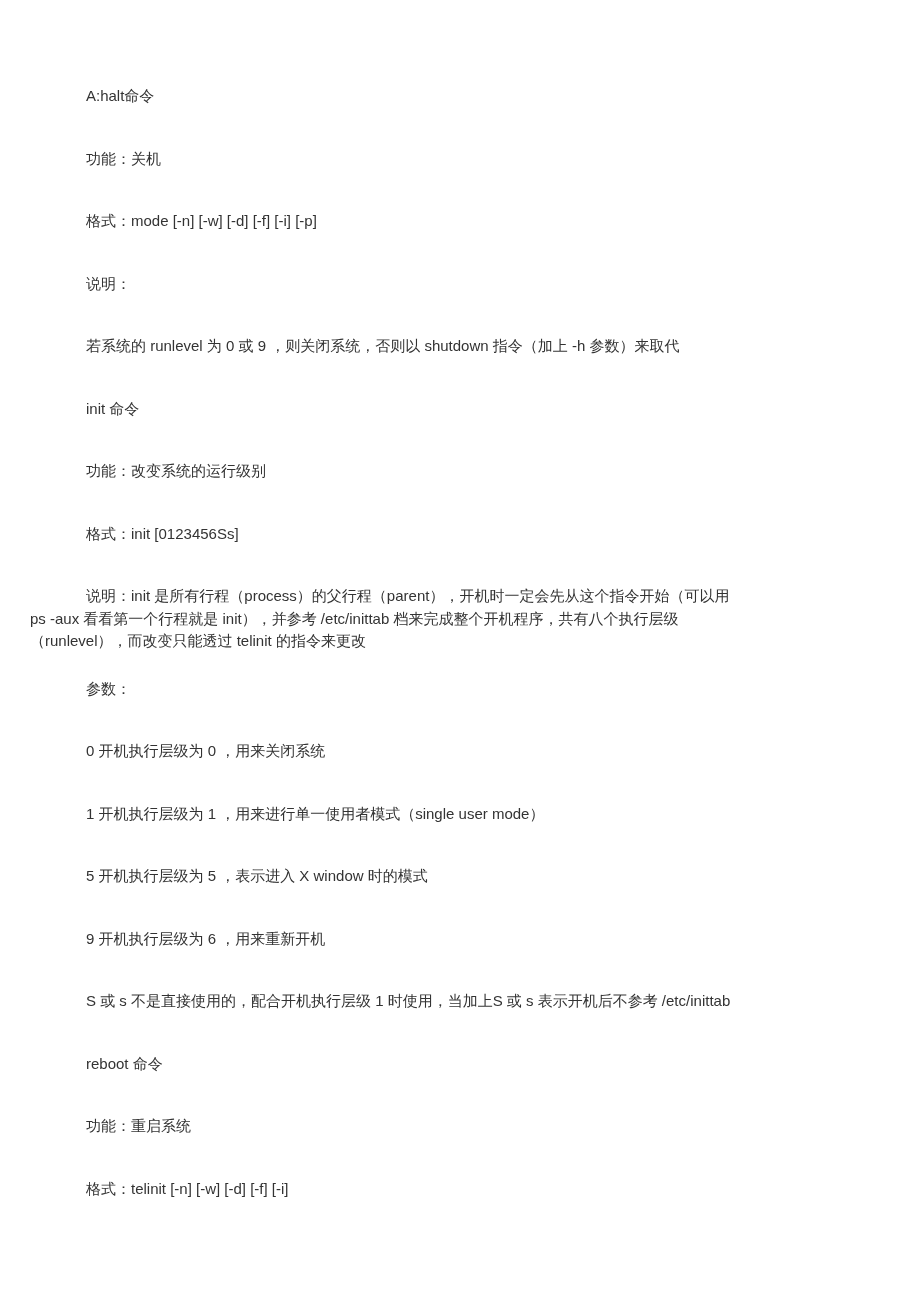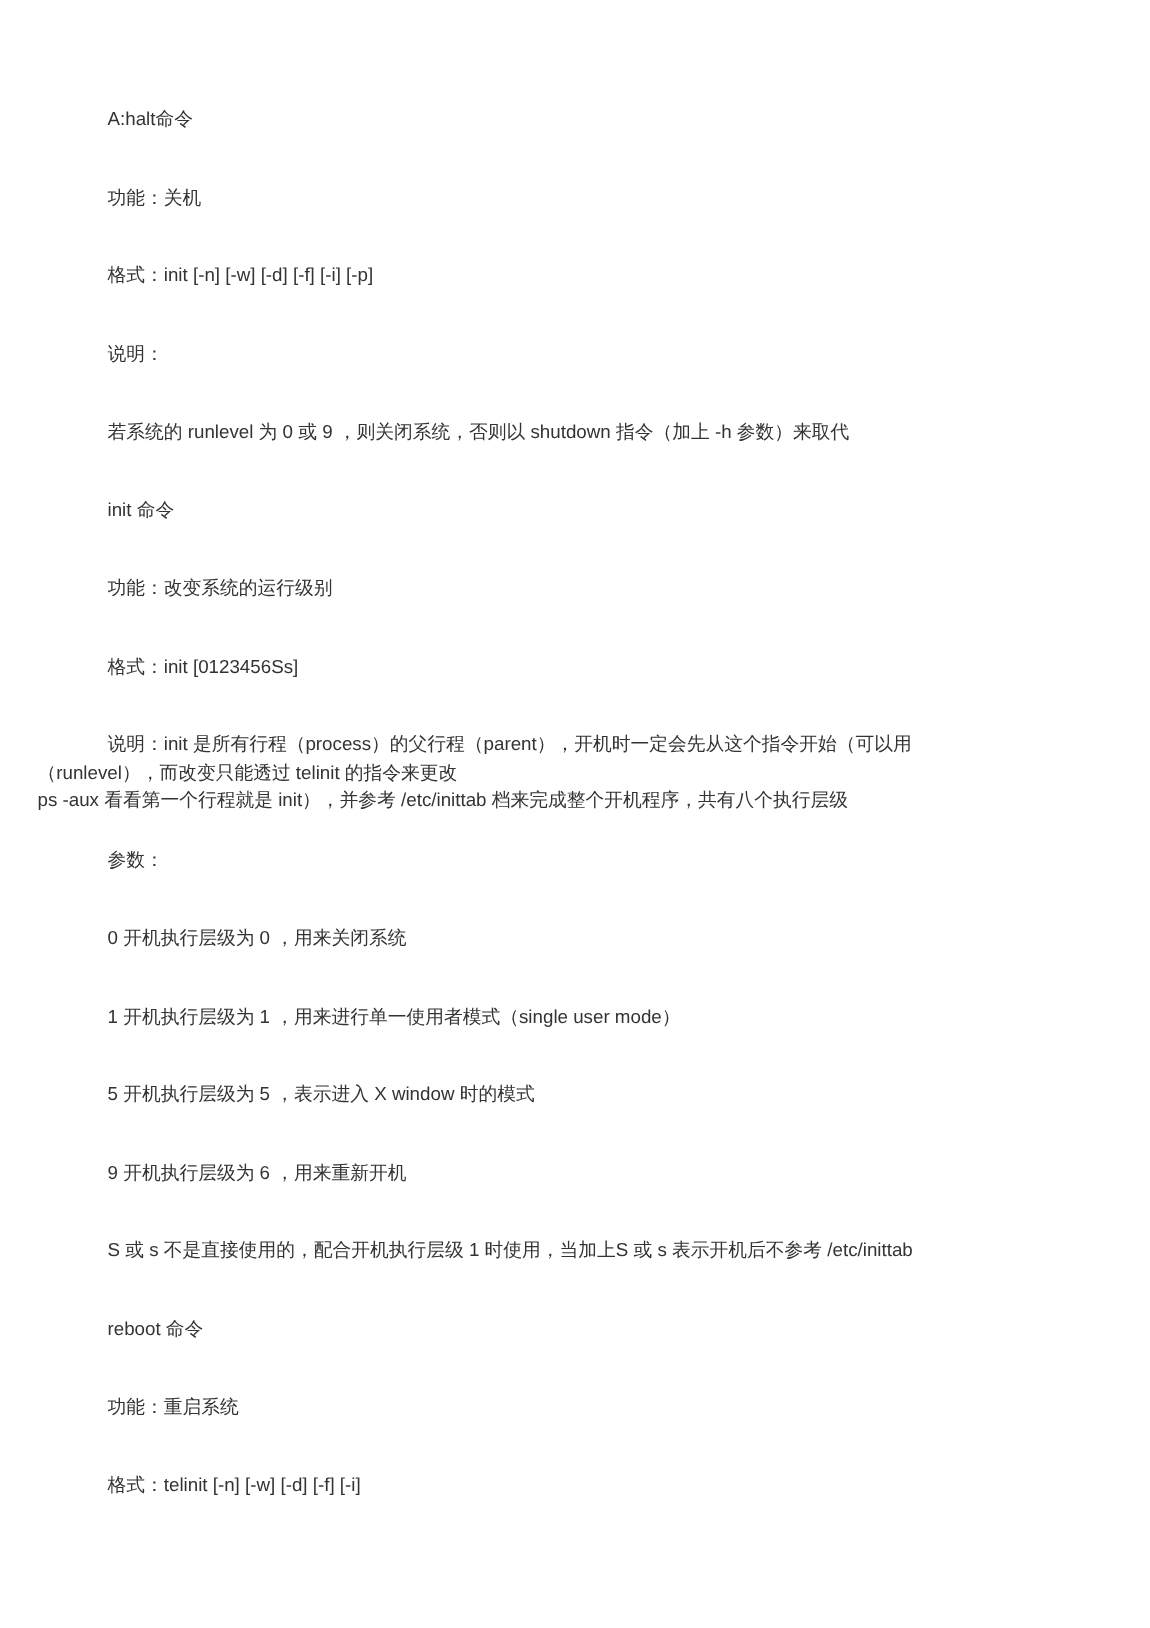--- a/index.html
+++ b/index.html
@@ -22,36 +22,36 @@
       padding-left: 56px;
     }
   </style>
 </head>
 <body>
 
 <div class="paragraph">A:halt命令</div>
 
 <div class="paragraph">功能：关机</div>
 
-<div class="paragraph">格式：init [-n] [-w] [-d] [-f] [-i] [-p]</div>
+<div class="paragraph">格式：mode [-n] [-w] [-d] [-f] [-i] [-p]</div>
 
 <div class="paragraph">说明：</div>
 
 <div class="paragraph">若系统的 runlevel 为 0 或 9 ，则关闭系统，否则以 shutdown 指令（加上 -h 参数）来取代</div>
 
 <div class="paragraph">init 命令</div>
 
 <div class="paragraph">功能：改变系统的运行级别</div>
 
 <div class="paragraph">格式：init [0123456Ss]</div>
 
 <div style="margin-bottom: 25px;">
   <div style="padding-left: 56px;">说明：init 是所有行程（process）的父行程（parent），开机时一定会先从这个指令开始（可以用</div>
+  <div style="padding-left: 0;">ps -aux 看看第一个行程就是 init），并参考 /etc/inittab 档来完成整个开机程序，共有八个执行层级</div>
   <div style="padding-left: 0;">（runlevel），而改变只能透过 telinit 的指令来更改</div>
-  <div style="padding-left: 0;">ps -aux 看看第一个行程就是 init），并参考 /etc/inittab 档来完成整个开机程序，共有八个执行层级</div>
 </div>
 
 <div class="paragraph">参数：</div>
 
 <div class="paragraph">0 开机执行层级为 0 ，用来关闭系统</div>
 
 <div class="paragraph">1 开机执行层级为 1 ，用来进行单一使用者模式（single user mode）</div>
 
 <div class="paragraph">5 开机执行层级为 5 ，表示进入 X window 时的模式</div>
 

